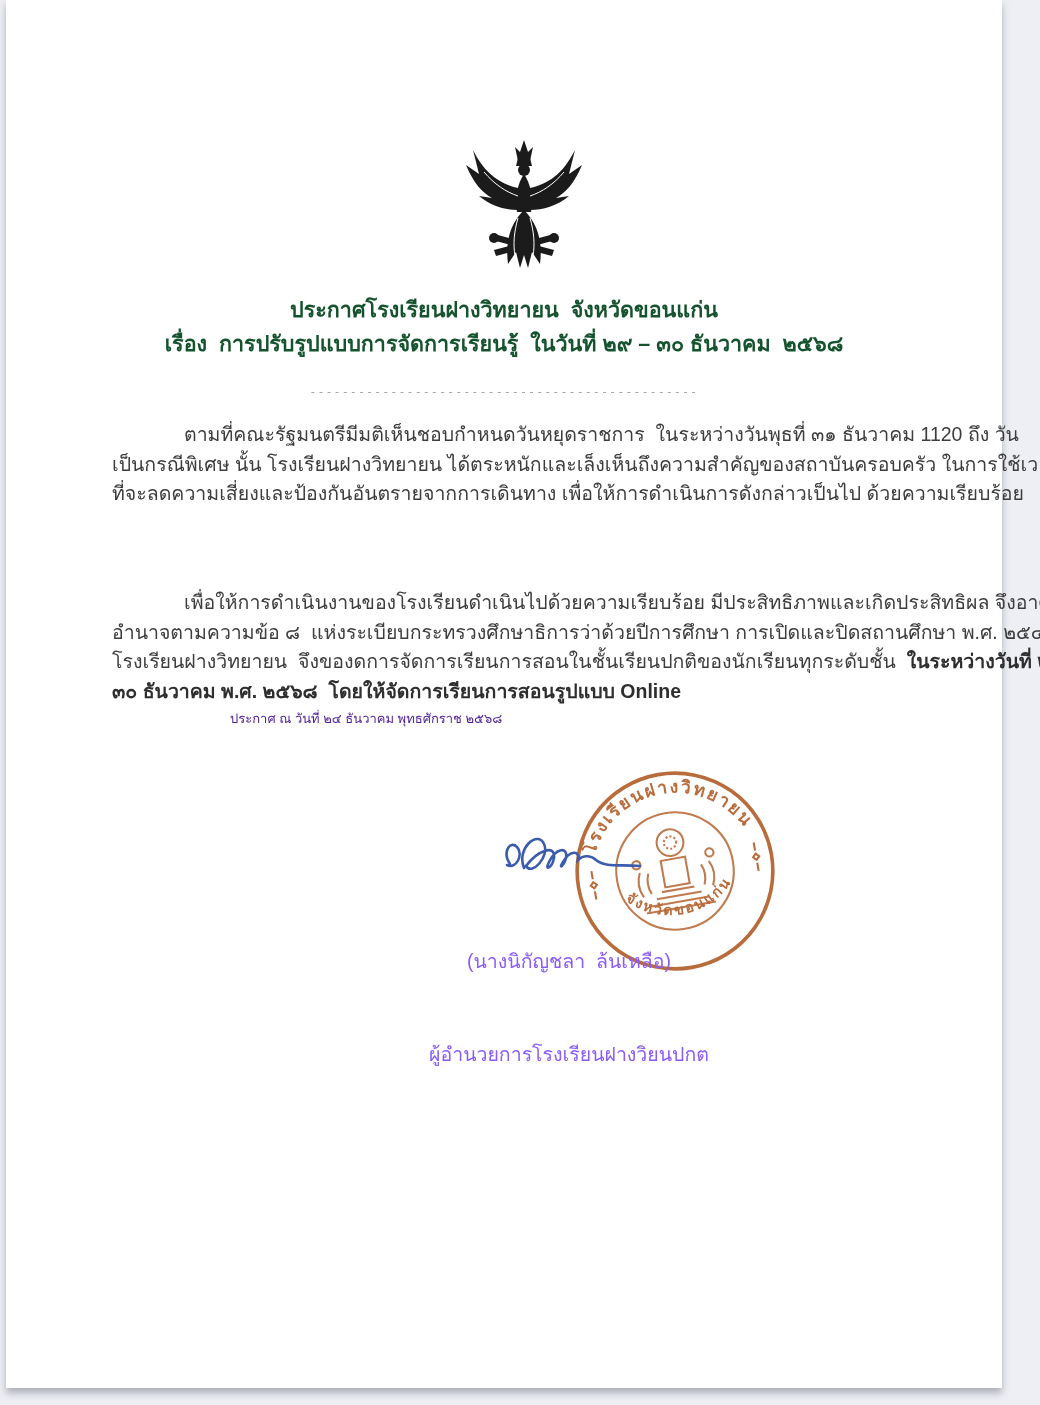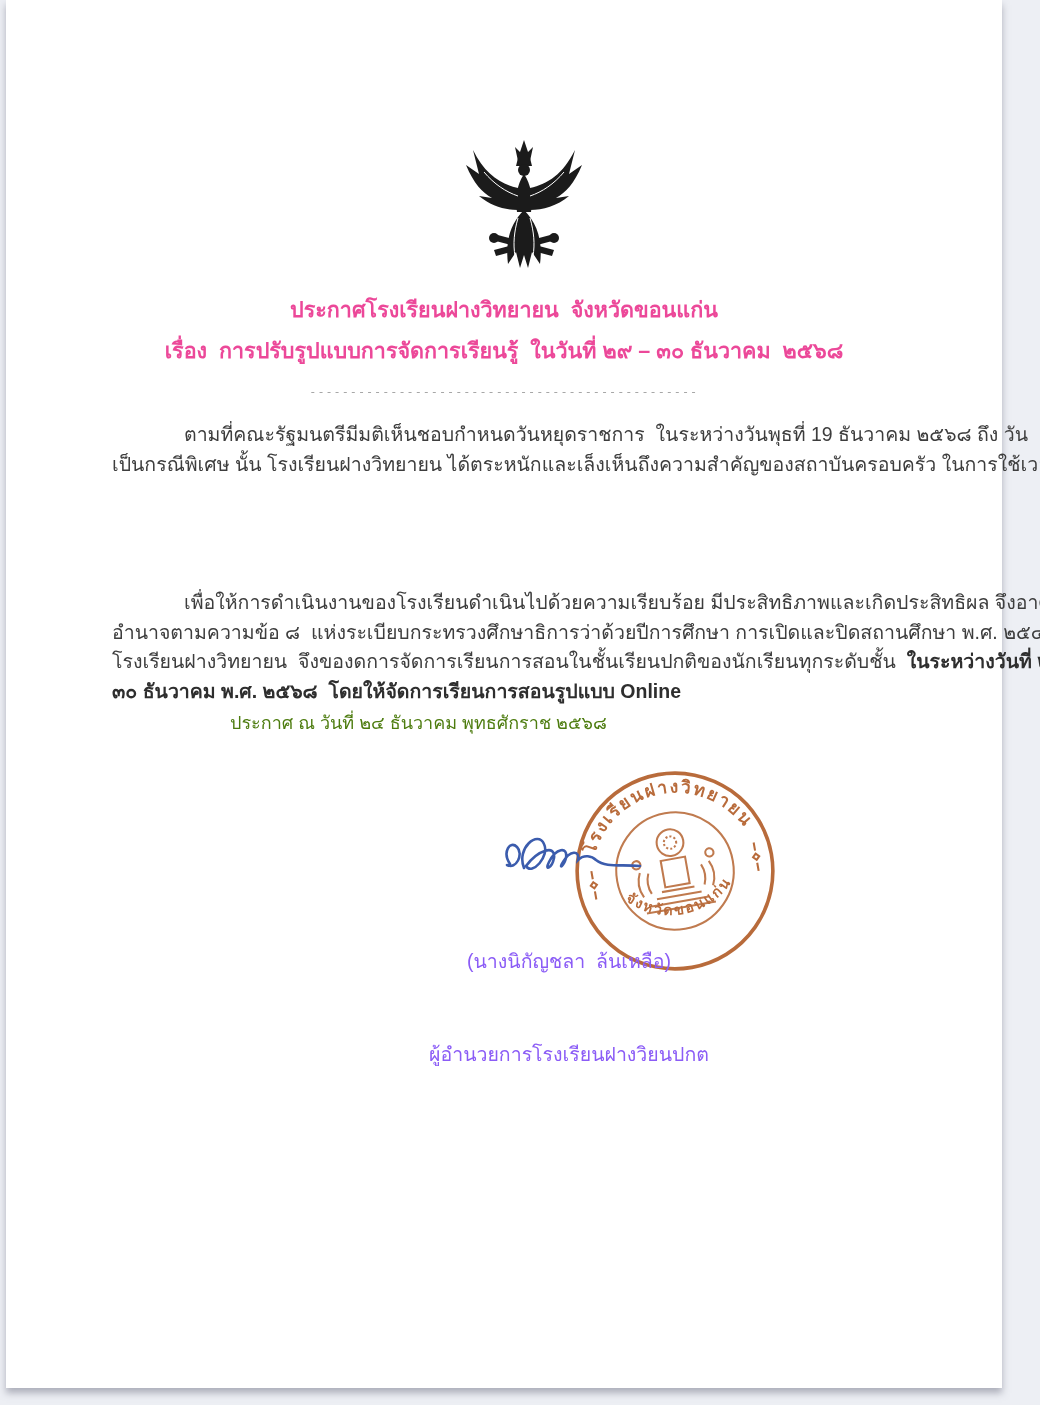--- a/index.html
+++ b/index.html
@@ -14,42 +14,42 @@
   .page{
     position:absolute;left:6px;top:0;
     width:996px;height:1388px;
     background:#ffffff;
     box-shadow:0 5px 7px rgba(110,112,130,.5);
   }
   .abs{position:absolute;}
   .emblem{left:452px;top:138px;width:132px;height:136px;}
   .title-line{
     left:0;width:100%;text-align:center;
-    font-size:21.5px;font-weight:700;color:#ec4899;
+    font-size:21.5px;font-weight:700;color:#14532d;
     white-space:pre;
   }
   .title-1{top:292px;}
-  .title-2{top:326px;margin-top:7px;}
+  .title-2{top:326px;}
   .divider{
     left:0;width:100%;top:386px;text-align:center;
     font-size:11px;letter-spacing:1.5px;color:#9a9a9a;
     font-family:"Liberation Mono","DejaVu Sans Mono",monospace;
   }
   .para{
     left:106px;width:830px;
     font-size:19.5px;line-height:29.5px;color:#3d3d3d;
   }
   .para-1{top:420px;}
   .para-2{top:588px;}
   .para .line{white-space:pre;}
   .line.first{padding-left:72px;}
   .para b{font-weight:700;color:#2e2e2e;}
   .issued{
     left:224px;top:708px;
-    font-size:18px;color:#4d7c0f;white-space:pre;
+    font-size:13px;color:#4c1d95;white-space:pre;
   }
   .stamp{left:566px;top:768px;width:206px;height:206px;opacity:.92;}
   .signature{left:488px;top:822px;width:152px;height:72px;}
   .signer{
     left:410px;top:884px;width:306px;
     text-align:center;font-size:19.5px;line-height:31px;color:#8b5cf6;
     white-space:pre;
   }
 </style>
 </head>
@@ -82,22 +82,23 @@
       <path d="M72 80 C76 94 77 106 75 118"></path>
     </g>
   </svg>
 
   <div class="abs title-line title-1">ประกาศโรงเรียนฝางวิทยายน  จังหวัดขอนแก่น</div>
   <div class="abs title-line title-2">เรื่อง  การปรับรูปแบบการจัดการเรียนรู้  ในวันที่ ๒๙ – ๓๐ ธันวาคม  ๒๕๖๘</div>
 
   <div class="abs divider">------------------------------------------------</div>
 
   <div class="abs para para-1">
-    <div class="line first">ตามที่คณะรัฐมนตรีมีมติเห็นชอบกำหนดวันหยุดราชการ  ในระหว่างวันพุธที่ 19 ธันวาคม ๒๕๖๘ ถึง วัน</div>
+    <div class="line first">ตามที่คณะรัฐมนตรีมีมติเห็นชอบกำหนดวันหยุดราชการ  ในระหว่างวันพุธที่ ๓๑ ธันวาคม 1120 ถึง วัน</div>
     <div class="line">เป็นกรณีพิเศษ นั้น โรงเรียนฝางวิทยายน ได้ตระหนักและเล็งเห็นถึงความสำคัญของสถาบันครอบครัว ในการใช้เวลา</div>
+    <div class="line">ที่จะลดความเสี่ยงและป้องกันอันตรายจากการเดินทาง เพื่อให้การดำเนินการดังกล่าวเป็นไป ด้วยความเรียบร้อย</div>
   </div>
 
   <div class="abs para para-2">
     <div class="line first"><span>เพื่อให้การดำเนินงานของโรงเรียนดำเนินไปด้วยความเรียบร้อย มีประสิทธิภาพและเกิดประสิทธิผล จึงอาศัย</span><b></b></div>
     <div class="line"><span>อำนาจตามความข้อ ๘  แห่งระเบียบกระทรวงศึกษาธิการว่าด้วยปีการศึกษา การเปิดและปิดสถานศึกษา พ.ศ. ๒๕๔๙</span><b></b></div>
     <div class="line"><span>โรงเรียนฝางวิทยายน  จึงของดการจัดการเรียนการสอนในชั้นเรียนปกติของนักเรียนทุกระดับชั้น  </span><b>ในระหว่างวันที่ ๒๙ -</b></div>
     <div class="line"><span></span><b>๓๐ ธันวาคม พ.ศ. ๒๕๖๘  โดยให้จัดการเรียนการสอนรูปแบบ Online</b></div>
   </div>
 
   <div class="abs issued">ประกาศ ณ วันที่ ๒๔ ธันวาคม พุทธศักราช ๒๕๖๘</div>

